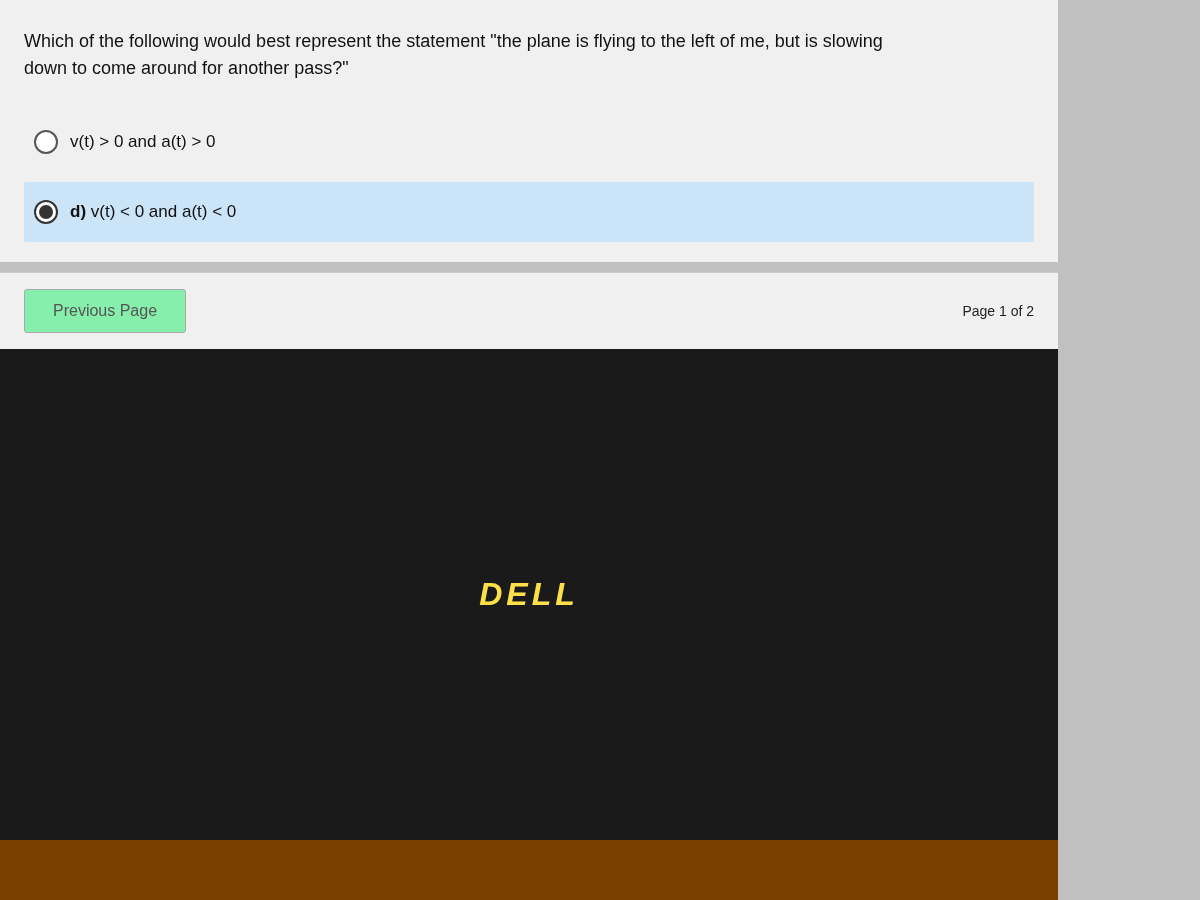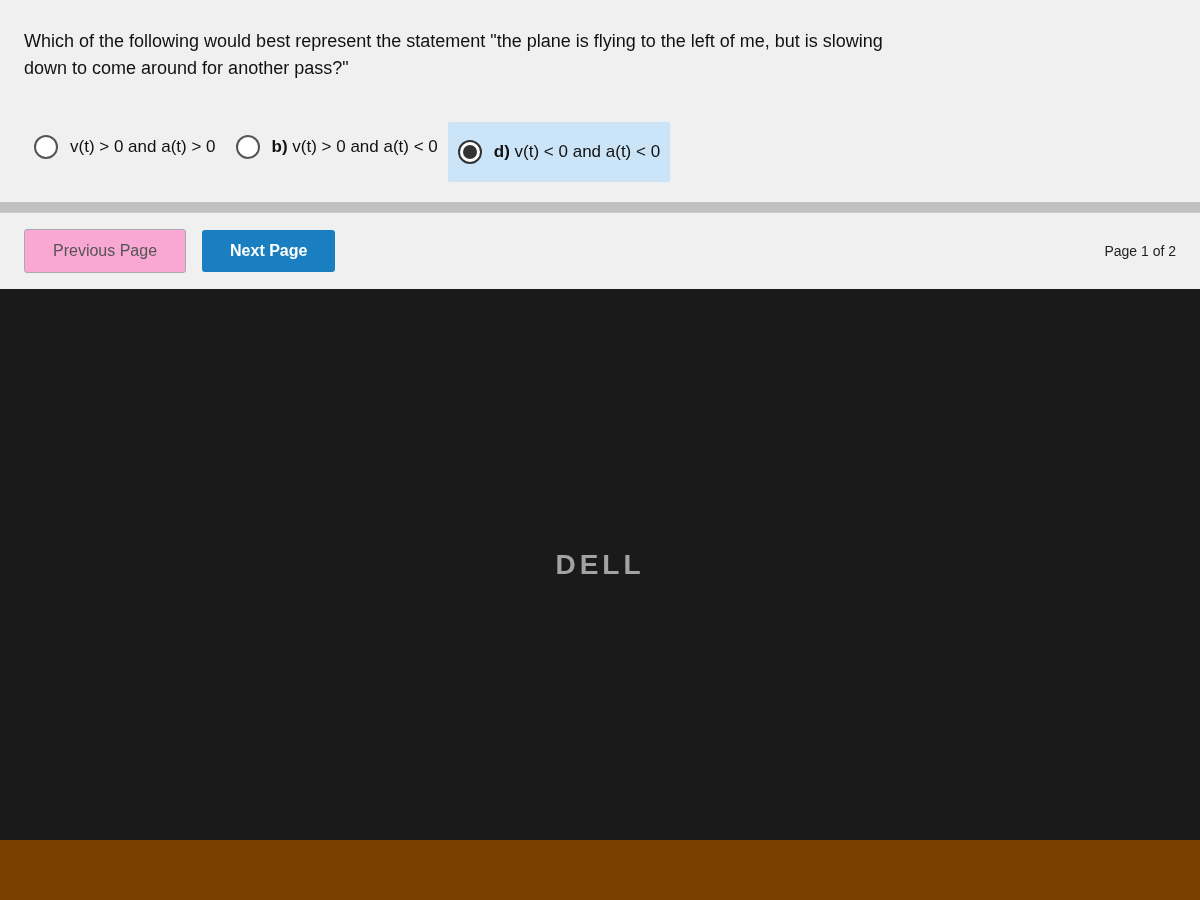--- a/index.html
+++ b/index.html
@@ -10,21 +10,21 @@
 
     body {
       width: 1200px;
       height: 900px;
       background: #c0c0c0;
       font-family: Arial, sans-serif;
       overflow: hidden;
     }
 
     .screen {
-      width: 1200px;
+      width: 1058px;
       height: 900px;
       display: flex;
       flex-direction: column;
       justify-content: center;
     }
 
     .quiz-area {
       background: #f0f0f0;
       flex: 0 0 auto;
       padding: 28px 24px 20px 24px;
@@ -34,20 +34,21 @@
       font-size: 18px;
       color: #111;
       line-height: 1.5;
       margin-bottom: 30px;
       max-width: 900px;
     }
 
     .options-list {
       list-style: none;
       display: flex;
+      flex-direction: column;
       gap: 0;
     }
 
     .option-item {
       display: flex;
       align-items: center;
       padding: 18px 10px;
       font-size: 17px;
       color: #111;
       cursor: pointer;
@@ -93,21 +94,21 @@
       display: flex;
       align-items: center;
       padding: 16px 24px;
       background: #f0f0f0;
       border-top: 1px solid #ccc;
       gap: 16px;
       margin-top: 10px;
     }
 
     .btn-prev {
-      background: #f9a8d4;
+      background: #86efac;
       border: 1px solid #aaa;
       color: #555;
       font-size: 16px;
       padding: 12px 28px;
       cursor: pointer;
       border-radius: 3px;
     }
 
     .btn-next {
       background: #1a7fc1;
@@ -128,62 +129,56 @@
 
     .taskbar {
       background: #1a1a1a;
       flex: 1;
       display: flex;
       align-items: center;
       justify-content: center;
     }
 
     .dell-logo {
-      color: #a3a3a3;
-      font-size: 28px;
+      color: #fde047;
+      font-size: 32px;
       font-weight: bold;
       letter-spacing: 4px;
+      font-style: italic;
     }
 
     .bottom-bar {
       background: #7a4000;
       height: 60px;
       flex-shrink: 0;
     }
   </style>
 </head>
 <body>
 
 <div class="screen">
   <div class="quiz-area">
     <p class="question-text">Which of the following would best represent the statement "the plane is flying to the left of me, but is slowing down to come around for another pass?"</p>
 
     <ul class="options-list">
       <li class="option-item">
         <div class="radio-circle"></div>
         <span class="option-label">v(t) &gt; 0 and a(t) &gt; 0</span>
       </li>
-      <li class="option-item">
-        <div class="radio-circle"></div>
-        <span class="option-label">
-          <strong>b)</strong> v(t) &gt; 0 and a(t) &lt; 0
-        </span>
-      </li>
       <li class="option-item selected">
         <div class="radio-circle checked"></div>
         <span class="option-label">
           <strong>d)</strong> v(t) &lt; 0 and a(t) &lt; 0
         </span>
       </li>
     </ul>
   </div>
 
   <div class="nav-bar">
     <button class="btn-prev">Previous Page</button>
-    <button class="btn-next">Next Page</button>
     <span class="page-info">Page 1 of 2</span>
   </div>
 
   <div class="taskbar">
     <span class="dell-logo">DELL</span>
   </div>
 
   <div class="bottom-bar"></div>
 </div>
 

